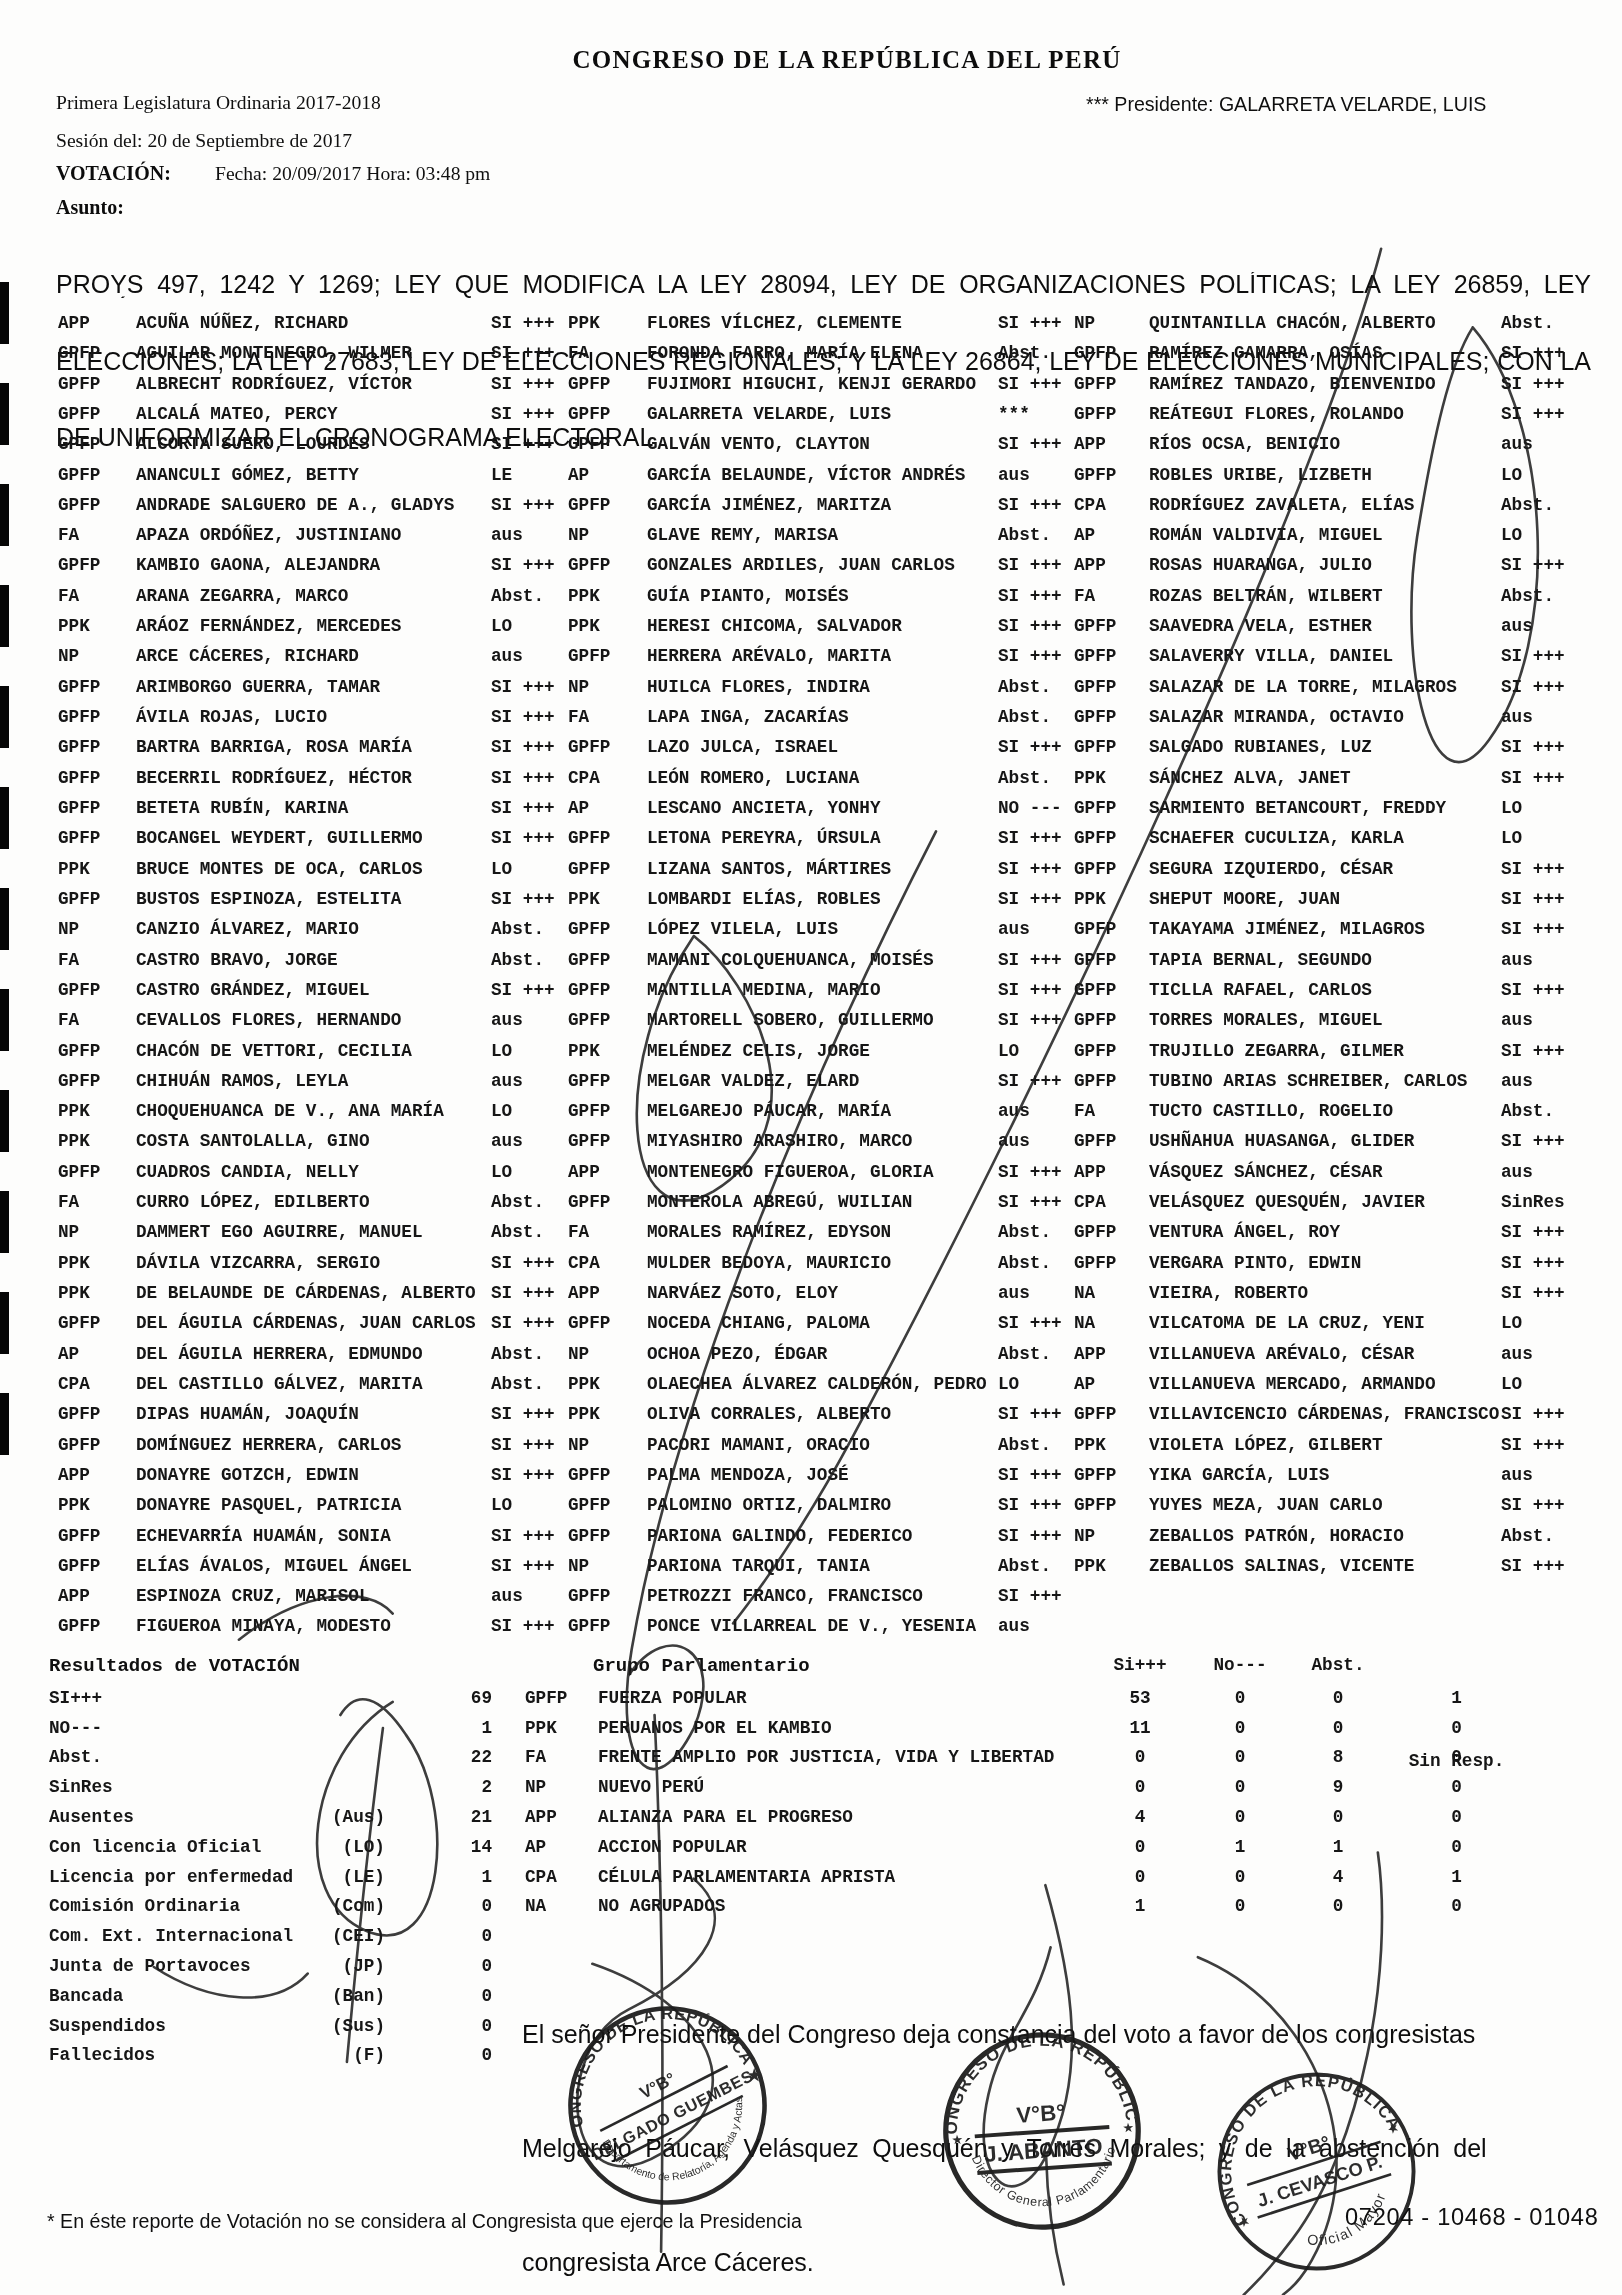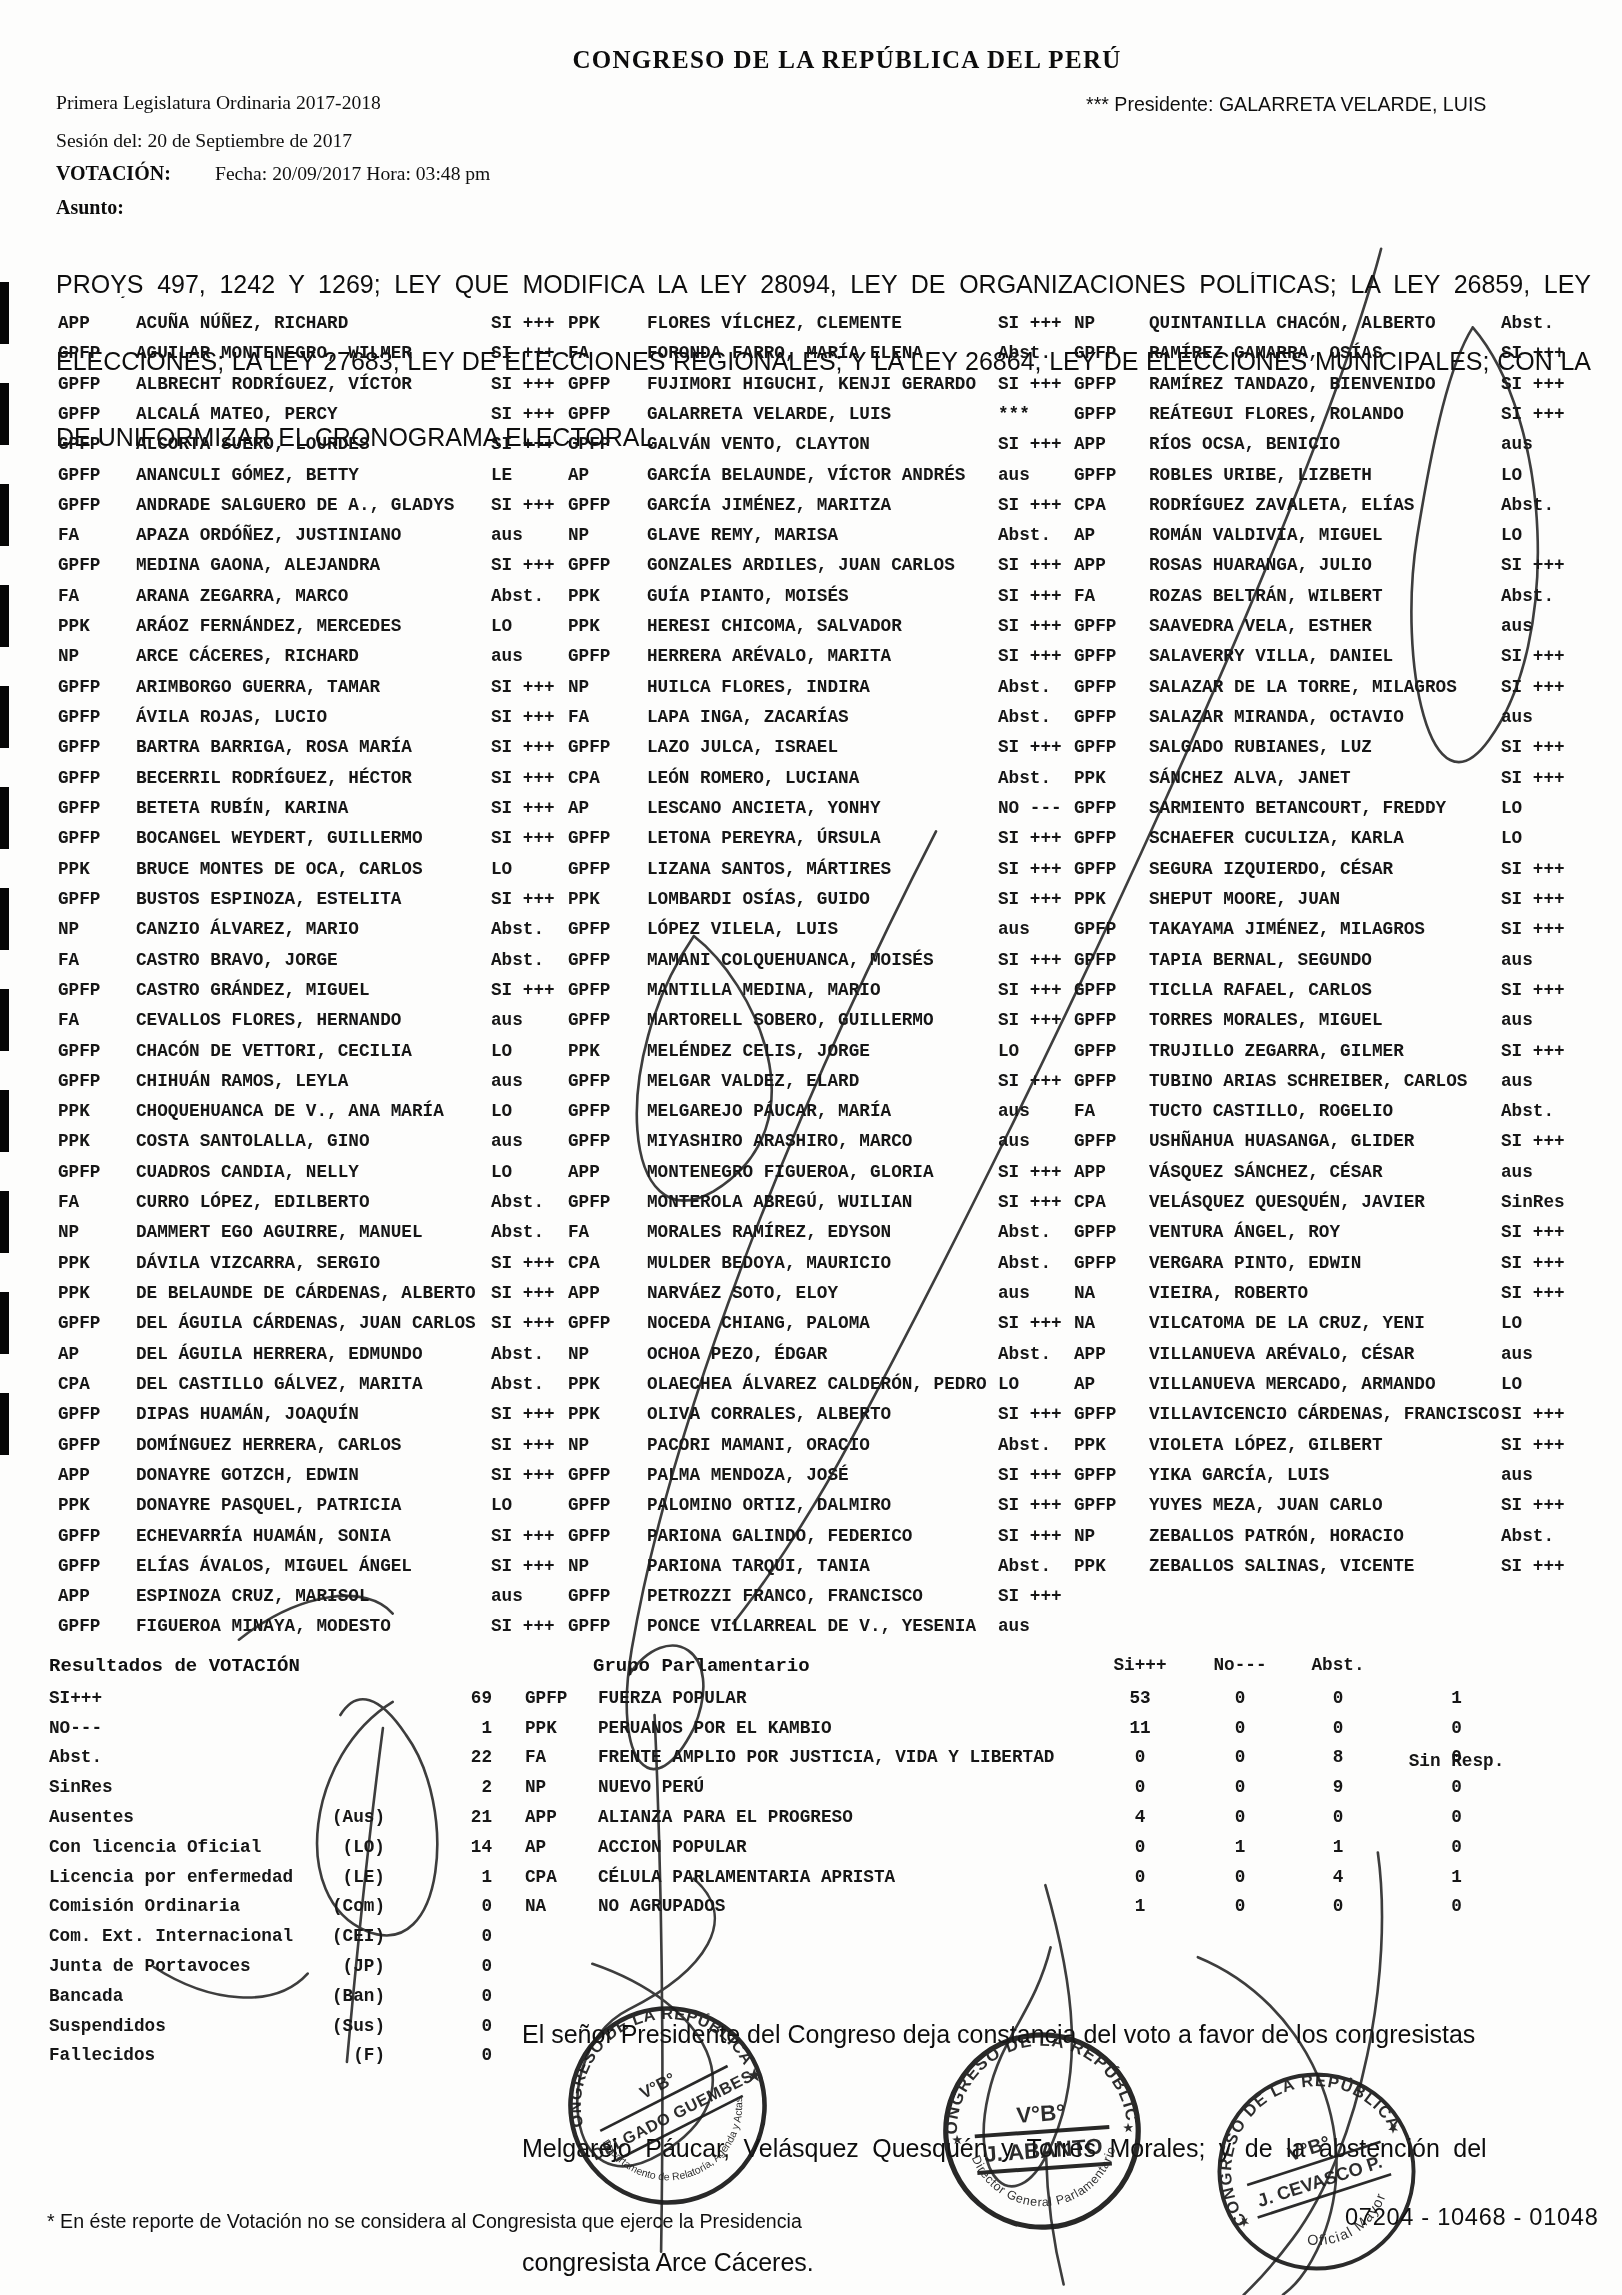--- a/index.html
+++ b/index.html
@@ -153,21 +153,21 @@
         <span class="cell v1">aus</span>
         <span class="cell p2">NP</span>
         <span class="cell n2">GLAVE REMY, MARISA</span>
         <span class="cell v2">Abst.</span>
         <span class="cell p3">AP</span>
         <span class="cell n3">ROMÁN VALDIVIA, MIGUEL</span>
         <span class="cell v3">LO</span>
       </div>
       <div class="rrow" style="top: 555px;">
         <span class="cell p1">GPFP</span>
-        <span class="cell n1">MEDINA GAONA, ALEJANDRA</span>
+        <span class="cell n1">KAMBIO GAONA, ALEJANDRA</span>
         <span class="cell v1">SI +++</span>
         <span class="cell p2">GPFP</span>
         <span class="cell n2">GONZALES ARDILES, JUAN CARLOS</span>
         <span class="cell v2">SI +++</span>
         <span class="cell p3">APP</span>
         <span class="cell n3">ROSAS HUARANGA, JULIO</span>
         <span class="cell v3">SI +++</span>
       </div>
       <div class="rrow" style="top: 586px;">
         <span class="cell p1">FA</span>
@@ -277,21 +277,21 @@
         <span class="cell v2">SI +++</span>
         <span class="cell p3">GPFP</span>
         <span class="cell n3">SEGURA IZQUIERDO, CÉSAR</span>
         <span class="cell v3">SI +++</span>
       </div>
       <div class="rrow" style="top: 889px;">
         <span class="cell p1">GPFP</span>
         <span class="cell n1">BUSTOS ESPINOZA, ESTELITA</span>
         <span class="cell v1">SI +++</span>
         <span class="cell p2">PPK</span>
-        <span class="cell n2">LOMBARDI OSÍAS, GUIDO</span>
+        <span class="cell n2">LOMBARDI ELÍAS, ROBLES</span>
         <span class="cell v2">SI +++</span>
         <span class="cell p3">PPK</span>
         <span class="cell n3">SHEPUT MOORE, JUAN</span>
         <span class="cell v3">SI +++</span>
       </div>
       <div class="rrow" style="top: 919px;">
         <span class="cell p1">NP</span>
         <span class="cell n1">CANZIO ÁLVAREZ, MARIO</span>
         <span class="cell v1">Abst.</span>
         <span class="cell p2">GPFP</span>

